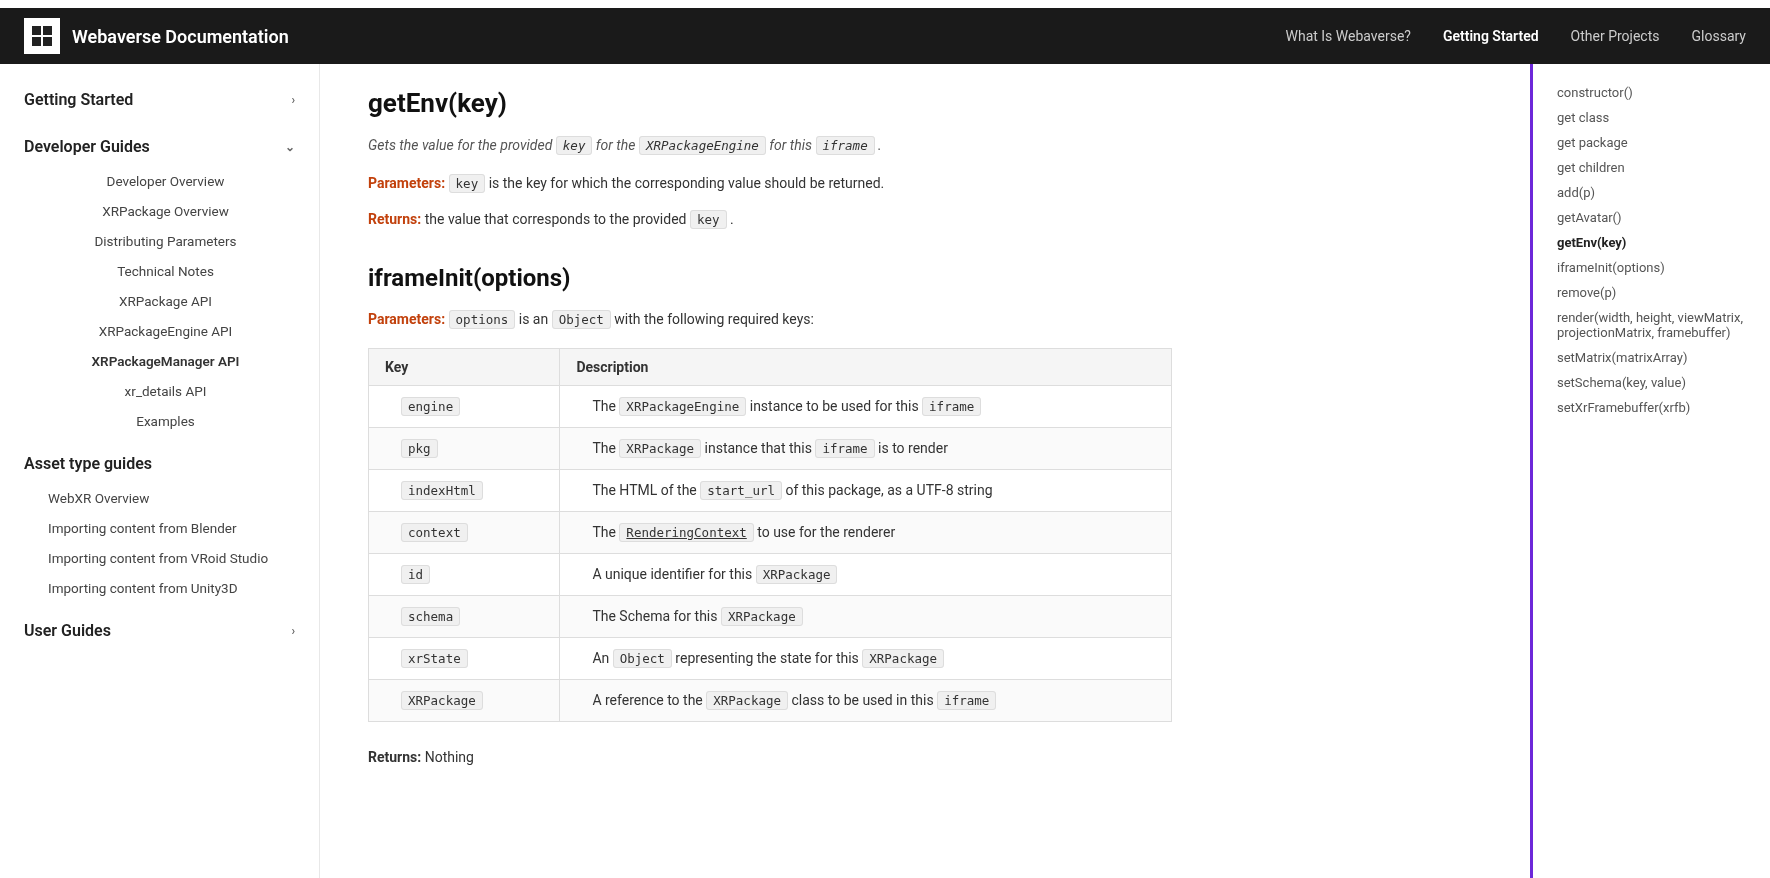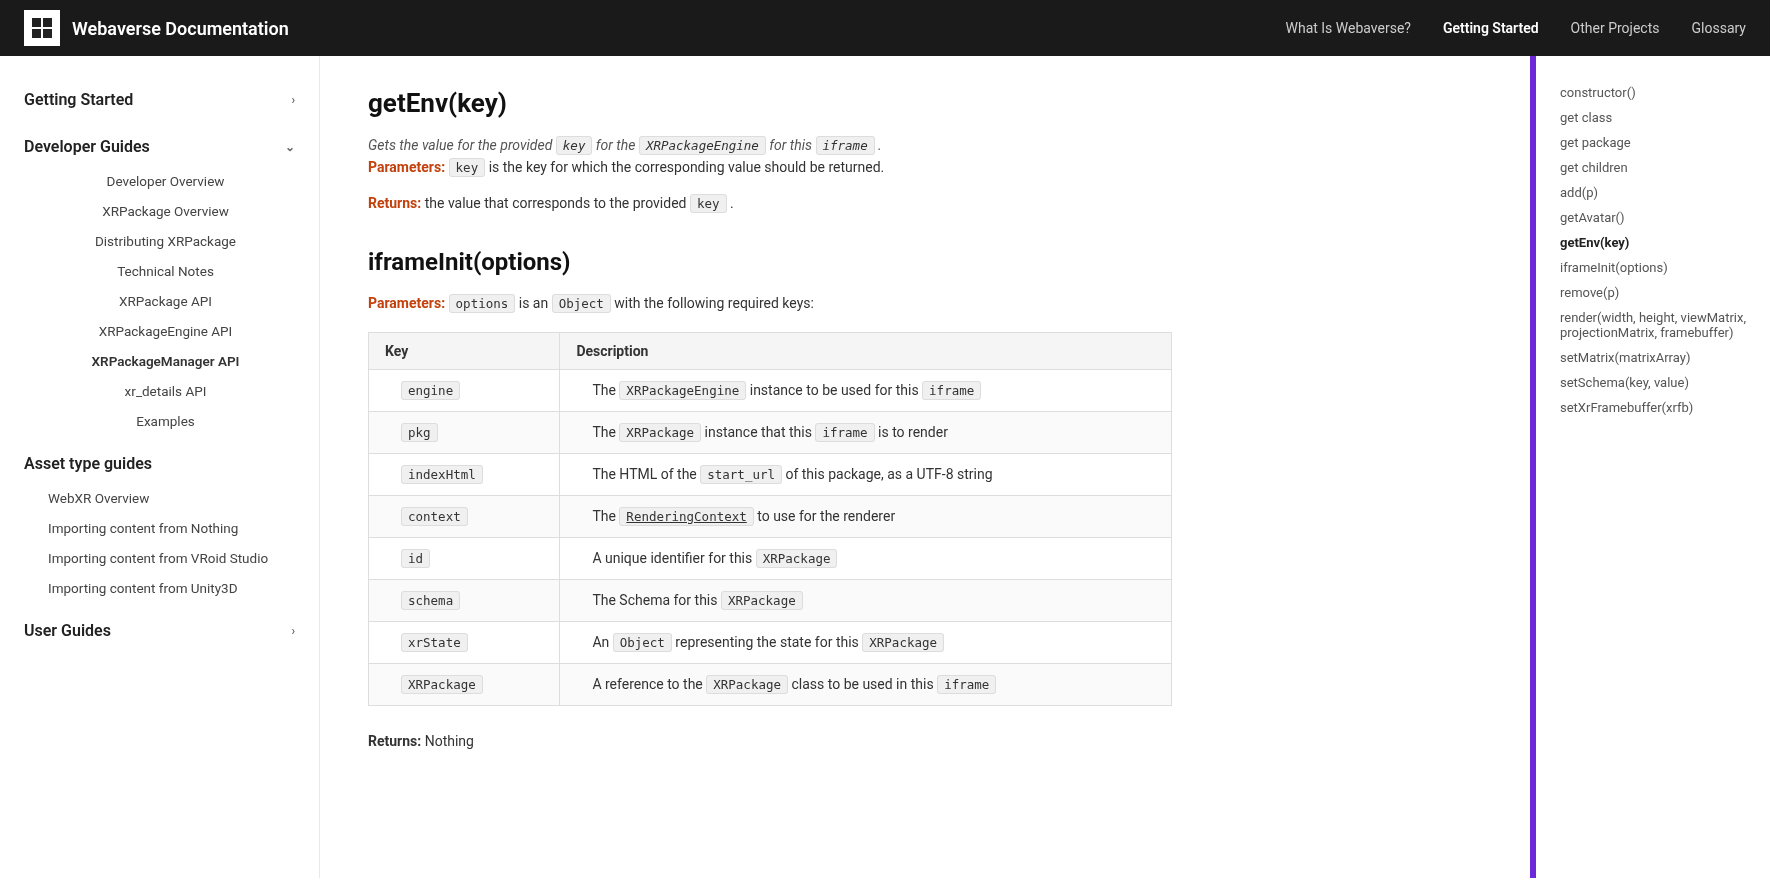--- a/index.html
+++ b/index.html
@@ -7,21 +7,21 @@
 
     
     .top-nav {
       background: #1a1a1a;
       color: #fff;
       display: flex;
       align-items: center;
       padding: 0 24px;
       height: 56px;
       position: fixed;
-      top: 0; left: 0; right: 0;
+      top: 8px; left: 0; right: 0;
       z-index: 100;
     }
     .nav-logo {
       display: flex;
       align-items: center;
       gap: 12px;
       font-size: 18px;
       font-weight: 600;
       color: #fff;
       margin-right: auto;
@@ -117,21 +117,21 @@
     
     .right-toc {
       width: 240px;
       min-width: 240px;
       position: fixed;
       right: 0;
       top: 56px;
       padding: 24px 16px;
       height: calc(100vh - 56px);
       overflow-y: auto;
-      border-left: 6px solid #6d28d9;
+      border-left: 3px solid #6d28d9;
     }
     .toc-item {
       padding: 5px 8px;
       font-size: 13px;
       color: #555;
       cursor: pointer;
       display: block;
     }
     .toc-item.active {
       color: #222;
@@ -148,20 +148,21 @@
     h2.method-title {
       font-size: 24px;
       font-weight: 700;
       color: #111;
       margin-top: 32px;
       margin-bottom: 16px;
     }
     .method-desc {
       font-style: italic;
       color: #555;
+      margin-bottom: 16px;
       line-height: 1.6;
     }
     .param-line {
       margin-bottom: 12px;
       line-height: 1.7;
     }
     .param-line strong {
       font-weight: 700;
       color: #c2410c;
     }
@@ -244,35 +245,35 @@
       </div>
     </div>
 
     <div class="sidebar-section">
       <div class="sidebar-section-header">
         <span>Developer Guides</span>
         <span class="chevron">⌄</span>
       </div>
       <div class="sidebar-item">Developer Overview</div>
       <div class="sidebar-item">XRPackage Overview</div>
-      <div class="sidebar-item">Distributing XRPackage</div>
+      <div class="sidebar-item">Distributing Parameters</div>
       <div class="sidebar-item">Technical Notes</div>
       <div class="sidebar-item">XRPackage API</div>
       <div class="sidebar-item">XRPackageEngine API</div>
       <div class="sidebar-item active">XRPackageManager API</div>
       <div class="sidebar-item">xr_details API</div>
       <div class="sidebar-item">Examples</div>
     </div>
 
     <div class="sidebar-section">
       <div class="sidebar-section-header">
         <span>Asset type guides</span>
       </div>
       <div class="sidebar-sub-item">WebXR Overview</div>
-      <div class="sidebar-sub-item">Importing content from Nothing</div>
+      <div class="sidebar-sub-item">Importing content from Blender</div>
       <div class="sidebar-sub-item">Importing content from VRoid Studio</div>
       <div class="sidebar-sub-item">Importing content from Unity3D</div>
     </div>
 
     <div class="sidebar-section">
       <div class="sidebar-section-header">
         <span>User Guides</span>
         <span class="chevron">›</span>
       </div>
     </div>

